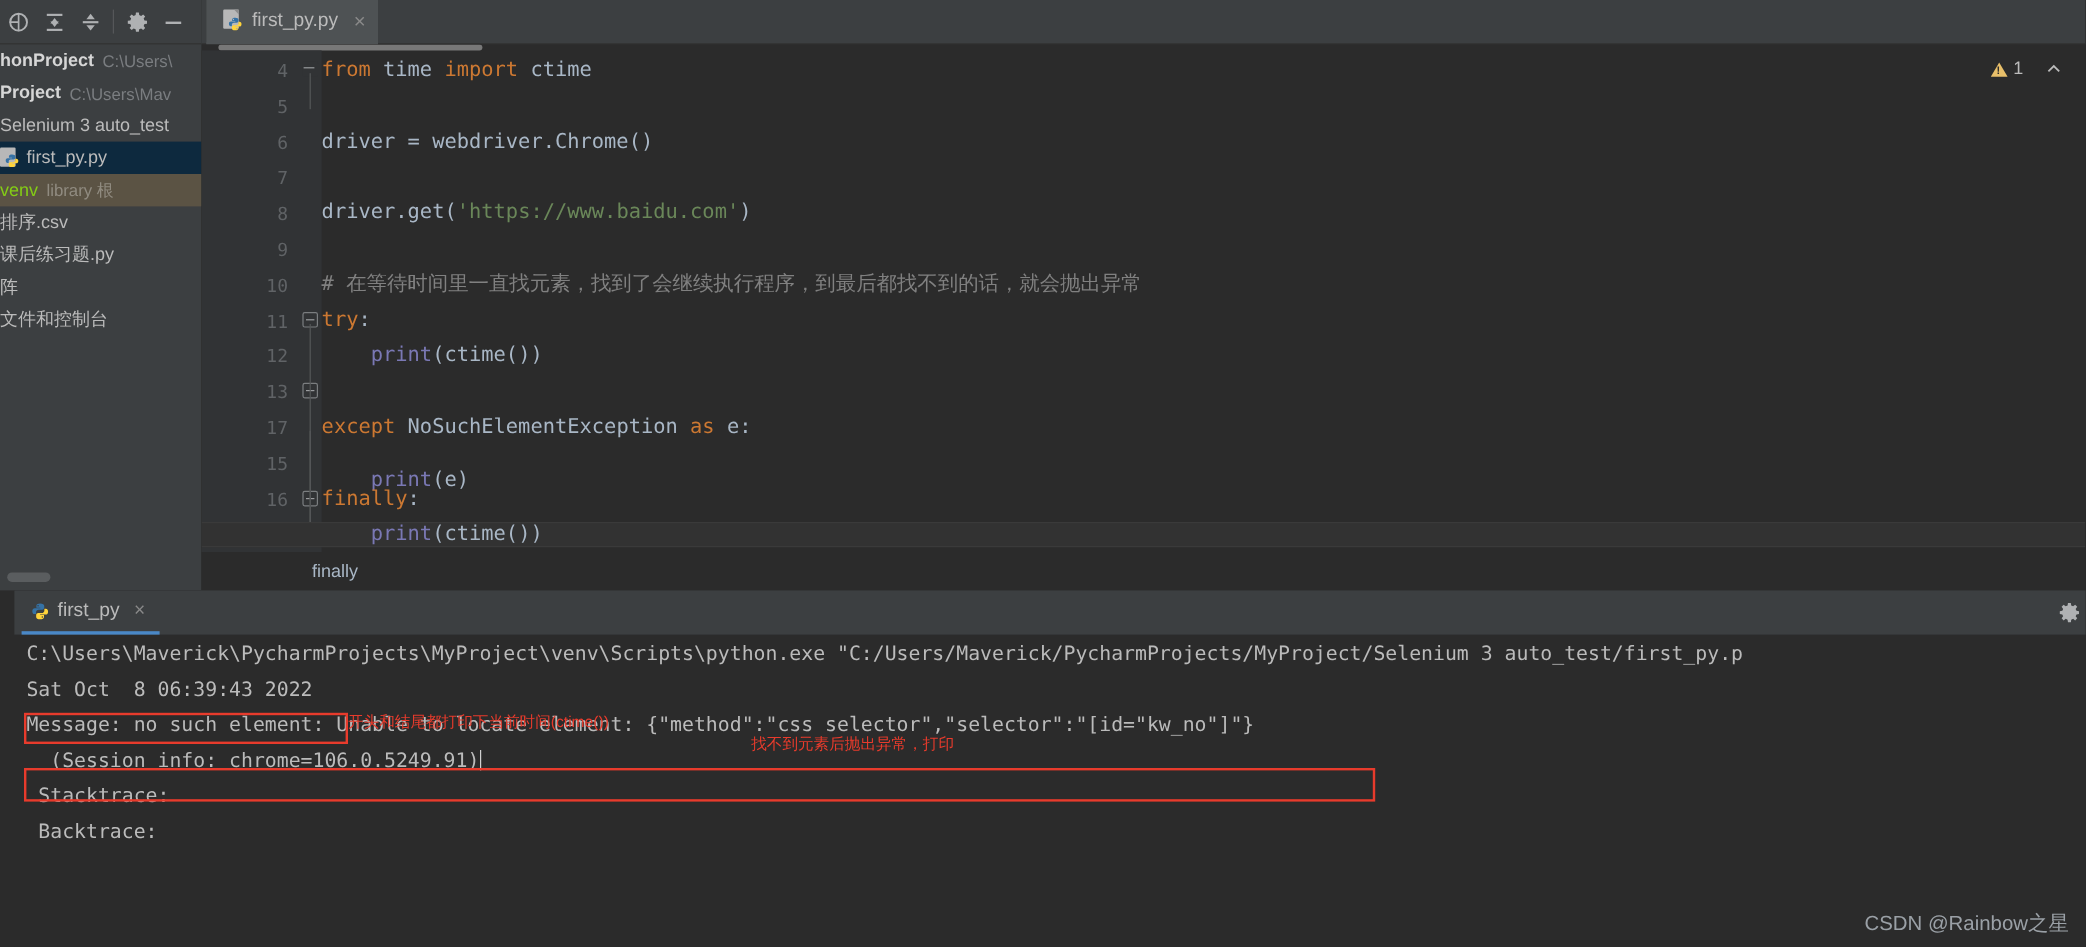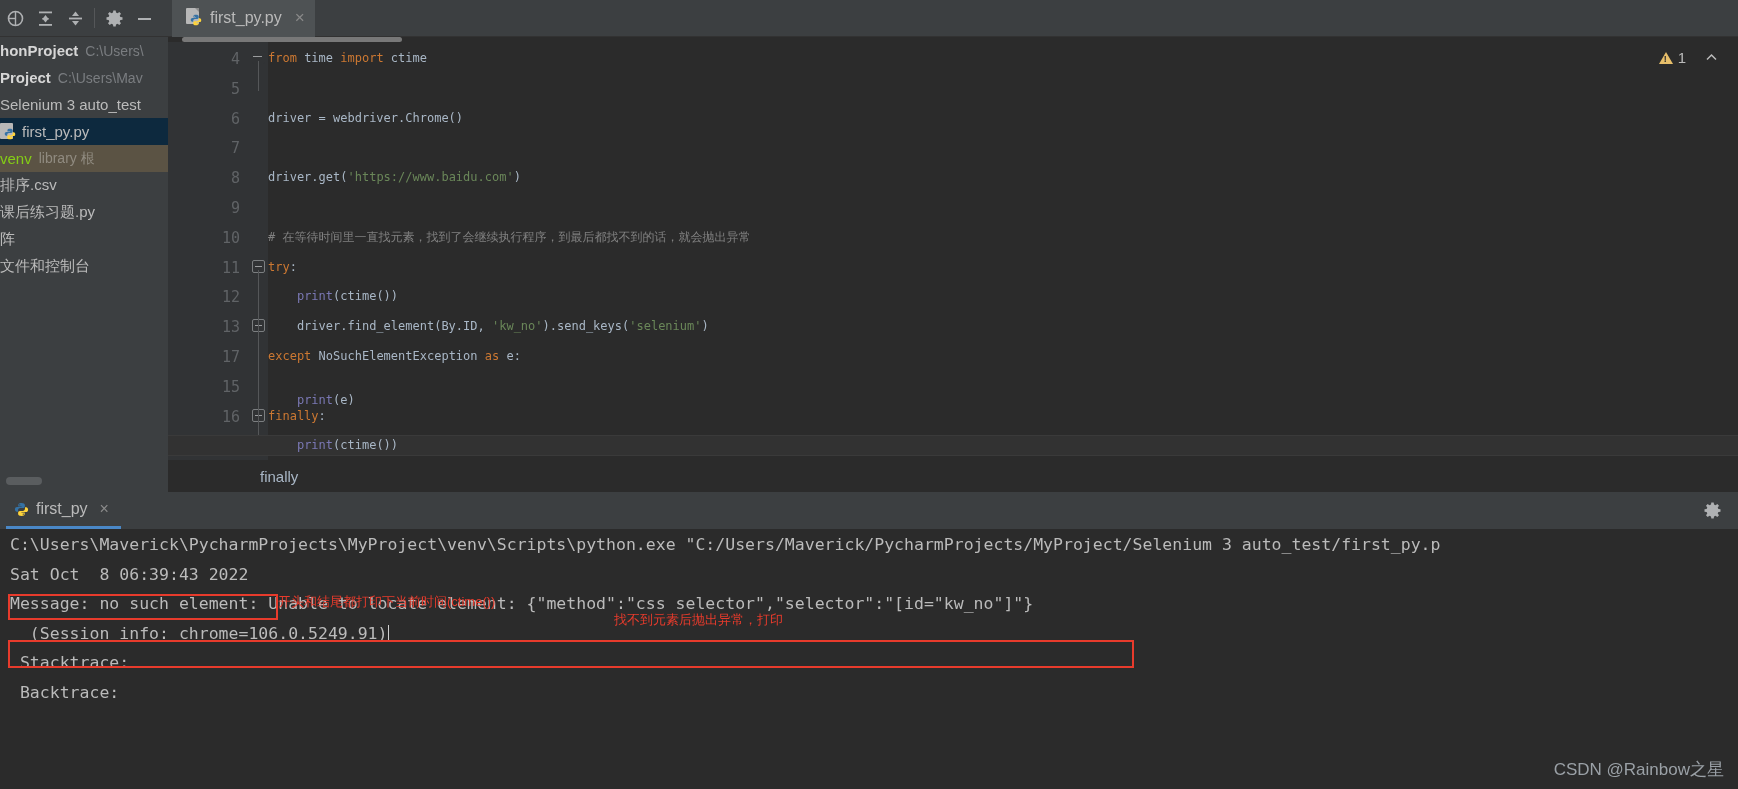--- a/index.html
+++ b/index.html
@@ -111,21 +111,21 @@
     width: 7px; height: 1px; background: #9a9c9e;
   }
   .fold-mark.arrow { border: none; }
   .fold-mark.arrow:before { left: 1px; top: 5px; width: 9px; }
 
   .code-area {
     position: absolute; left: 100px; top: 5px; width: 1470px; height: 450px;
   }
   .cl {
     position: absolute; left: 0; white-space: pre;
-    font-family: "DejaVu Sans Mono", monospace; font-size: 12px;
+    font-family: "DejaVu Sans Mono", monospace; font-size: 17px;
     color: #a9b7c6; line-height: 20px;
   }
   .kw   { color: #cc7832; }
   .num  { color: #6897bb; }
   .str  { color: #6a8759; }
   .cmt  { color: #808080; }
   .fn   { color: #7a78b4; }
   .lnk  { color: #6a8759; }
   .hl-line {
     position: absolute; left: 0; width: 1570px; height: 21px;
@@ -146,21 +146,21 @@
 
   
   .breadcrumb {
     position: absolute; left: 168px; top: 460px; width: 1570px; height: 32px;
     background: #2b2b2b; display: flex; align-items: center;
     padding-left: 92px; color: #a9b7c6; font-size: 15px;
   }
 
   
   .runpanel {
-    position: absolute; left: 0; top: 492px; width: 1392px; height: 297px;
+    position: absolute; left: 12px; top: 492px; width: 1392px; height: 297px;
     background: #2b2b2b;
   }
   .run-tabbar {
     position: absolute; left: 0; top: 0; width: 1738px; height: 37px;
     background: #3c3f41;
   }
   .run-tab {
     position: absolute; left: 0; top: 0; height: 37px; padding: 0 12px 0 8px;
     display: flex; align-items: center; gap: 7px;
     border-bottom: 3px solid #4a88c7;
@@ -325,21 +325,20 @@
     <div class="hl-line" style="top: 397.6px;"></div>
       <div class="code-area" id="code-area">
         <div class="cl" style="top: 6px;"><span class="kw">from</span><span class=""> time </span><span class="kw">import</span><span class=""> ctime</span></div>
         <div class="cl" style="top: 35.8px;">&nbsp;</div>
         <div class="cl" style="top: 65.6px;"><span class="">driver = webdriver.Chrome()</span></div>
         <div class="cl" style="top: 125.2px;"><span class="">driver.get(</span><span class="str">'</span><span class="lnk">https://www.baidu.com</span><span class="str">'</span><span class="">)</span></div>
         <div class="cl" style="top: 155px;">&nbsp;</div>
         <div class="cl" style="top: 184.8px;"><span class="cmt"># 在等待时间里一直找元素，找到了会继续执行程序，到最后都找不到的话，就会抛出异常</span></div>
         <div class="cl" style="top: 214.6px;"><span class="kw">try</span><span class="">:</span></div>
         <div class="cl" style="top: 244.4px;"><span class="">    </span><span class="fn">print</span><span class="">(ctime())</span></div>
-        <div class="cl" style="top: 274.2px;"><span class="">    driver.find_element(By.ID, </span><span class="str">'kw_no'</span><span class="">).send_keys(</span><span class="str">'selenium'</span><span class="">)</span></div>
         <div class="cl" style="top: 304px;"><span class="kw">except</span><span class=""> NoSuchElementException </span><span class="kw">as</span><span class=""> e:</span></div>
         <div class="cl" style="top: 333.8px; margin-top: 14px;"><span class="">    </span><span class="fn">print</span><span class="">(e)</span></div>
         <div class="cl" style="top: 363.6px;"><span class="kw">finally</span><span class="">:</span></div>
         <div class="cl" style="top: 393.4px;"><span class="">    </span><span class="fn">print</span><span class="">(ctime())</span></div>
       </div>
 
     <div class="warn-badge">
       <span class="warn-tri"></span>
       <span>1</span>
     </div>

